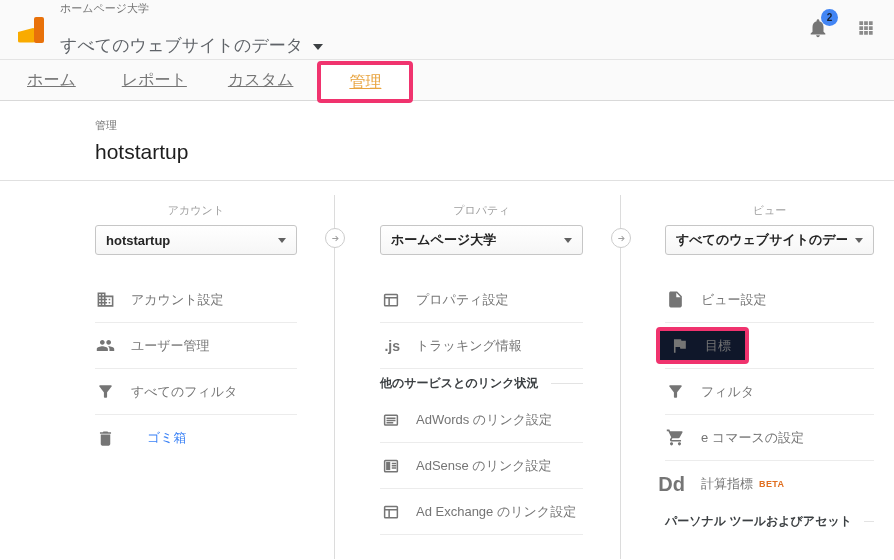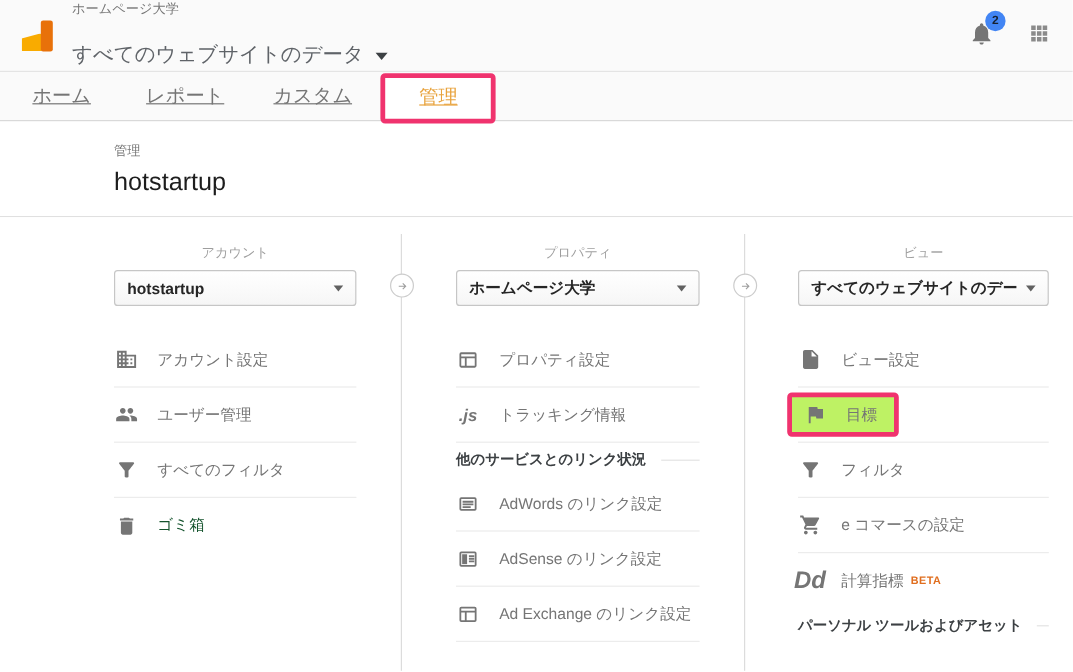--- a/index.html
+++ b/index.html
@@ -47,27 +47,27 @@
   .arrow-circle.a1{left:335px;} .arrow-circle.a2{left:621px;}
   .col{position:absolute;top:22px;}
   .col.c0{left:95px;width:202px;} .col.c1{left:380px;width:203px;} .col.c2{left:665px;width:209px;}
   .col-label{font-size:11px;color:#9e9e9e;height:13px;margin-bottom:9px;text-align:center;}
   .dropdown{height:30px;border:1px solid #c6c6c6;border-radius:3px;background:linear-gradient(#ffffff,#f6f6f6);display:flex;align-items:center;justify-content:space-between;padding:0 10px;font-size:13px;font-weight:bold;color:#262626;cursor:pointer;}
   .dd-value{white-space:nowrap;overflow:hidden;}
   .dd-caret{width:0;height:0;border-left:4px solid transparent;border-right:4px solid transparent;border-top:5px solid #616161;margin-left:8px;flex-shrink:0;}
   .menu{margin-top:22px;}
   .menu-item{display:flex;align-items:center;height:46px;border-bottom:1px solid #ececec;color:#757575;font-size:13px;cursor:pointer;}
   .menu-item.no-divider{border-bottom:none;}
-  .menu-item.disabled{color:#14532d;cursor:default;}
-  .mi-icon{width:20px;margin-right:16px;display:flex;align-items:center;justify-content:center;color:#757575;flex-shrink:0;font-style:italic;}
+  .menu-item.disabled{color:#3b82f6;cursor:default;gap:16px;}
+  .mi-icon{width:20px;margin-right:16px;display:flex;align-items:center;justify-content:flex-end;color:#757575;flex-shrink:0;}
   .txt-icon{font-weight:bold;font-size:14px;color:#757575;font-family:"Liberation Sans","DejaVu Sans",sans-serif;}
   .menu-section{display:flex;align-items:center;height:28px;}
   .ms-label{font-size:12px;font-weight:bold;color:#3c4043;white-space:nowrap;}
   .ms-line{flex:1;height:1px;background:#e3e3e3;margin-left:12px;}
-  .hl-box{display:inline-flex;align-items:center;border:4px solid var(--pink);border-radius:4px;padding:5px 14px 5px 9px;margin-left:-9px;background:#bef264;}
+  .hl-box{display:inline-flex;align-items:center;border:4px solid var(--pink);border-radius:4px;padding:5px 14px 5px 9px;margin-left:-9px;background:#0f172a;}
   .badge-beta{font-size:9px;font-weight:bold;color:var(--beta-orange);margin-left:6px;letter-spacing:.4px;}
 </style>
 </head>
 <body>
 
 <div class="header">
   <div class="logo">
     <div class="bar-light"></div>
     <div class="bar-dark"></div>
   </div>

